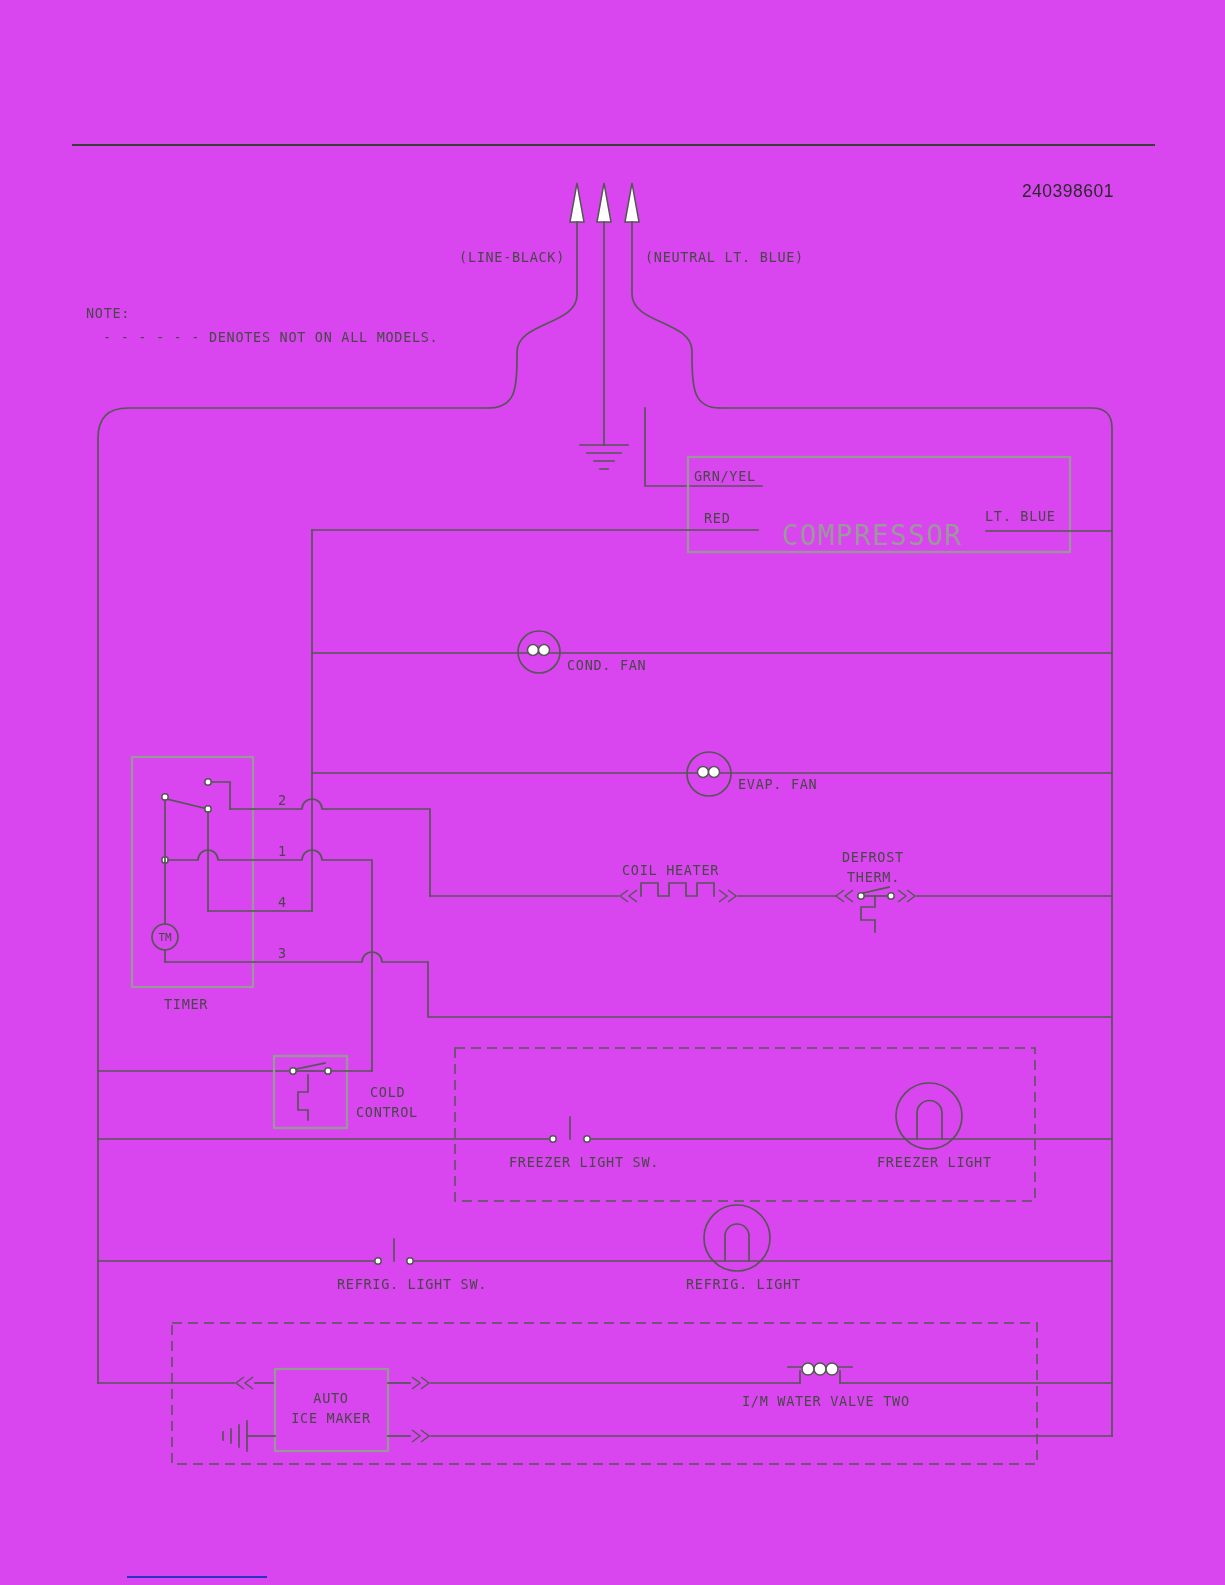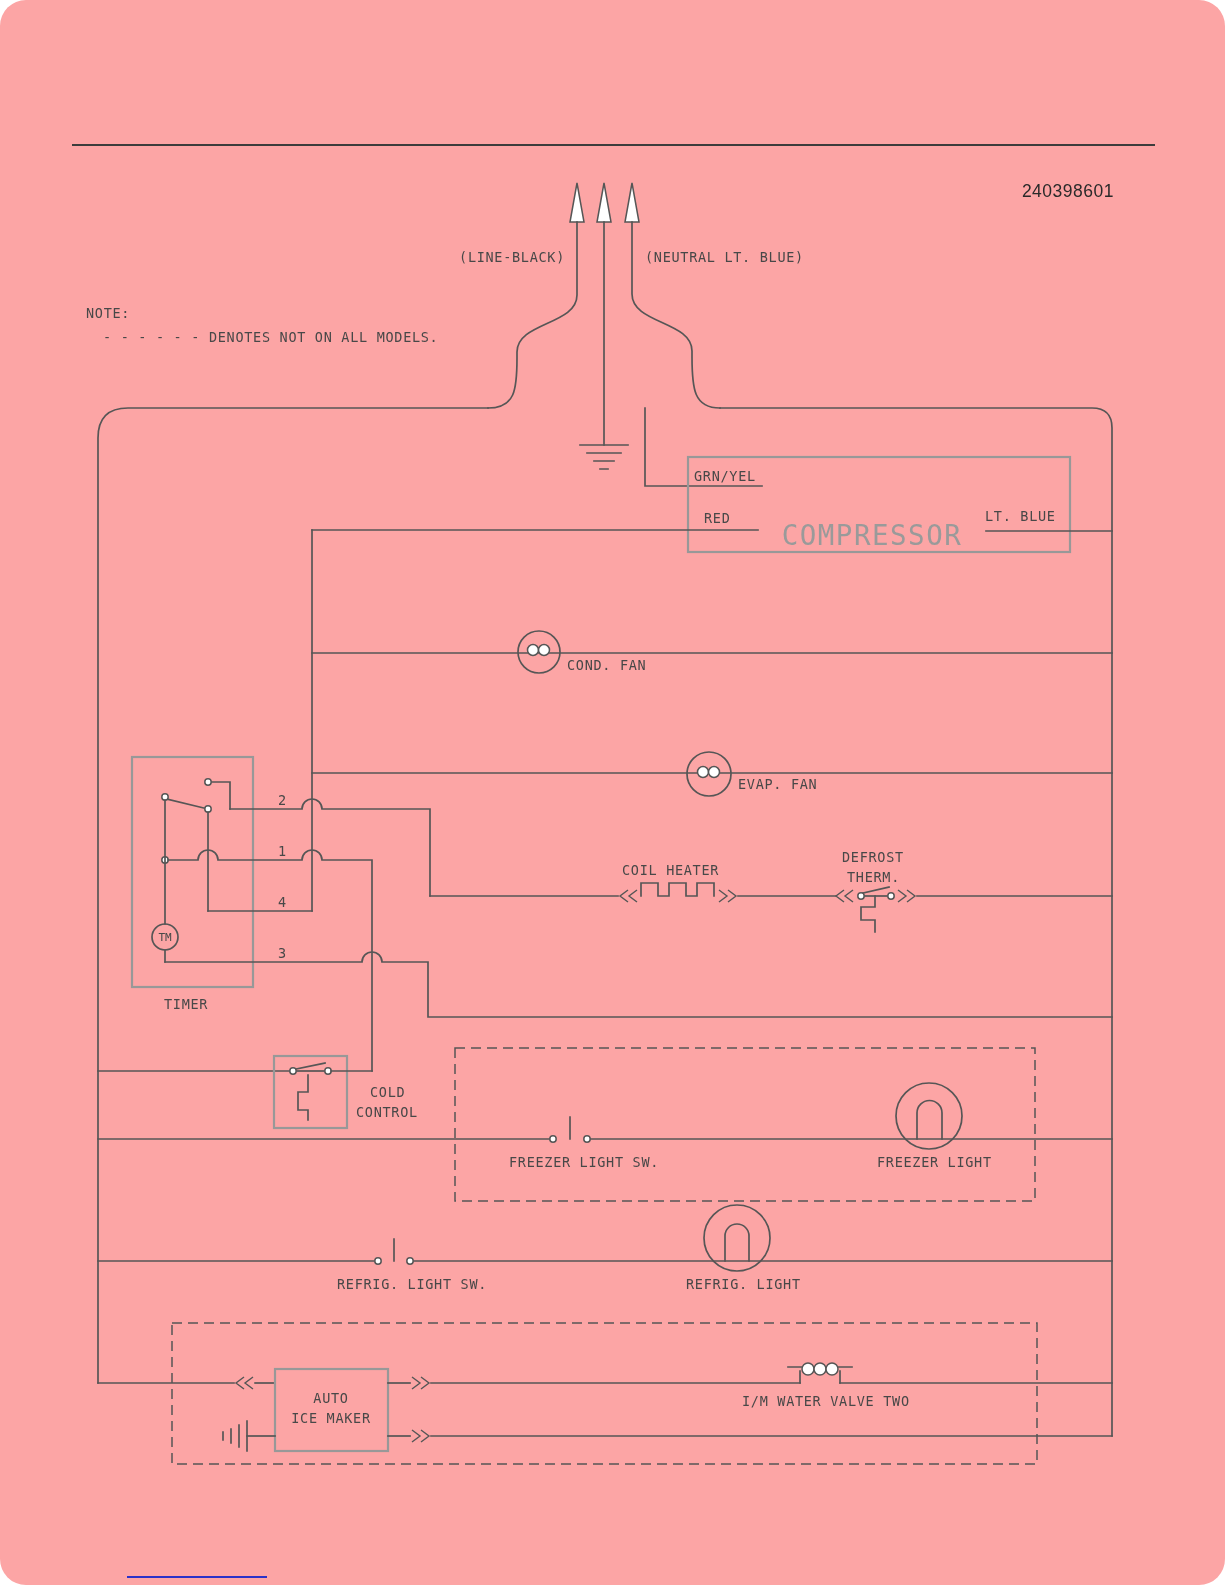--- a/index.html
+++ b/index.html
@@ -1,17 +1,17 @@
 <!DOCTYPE html>
 <html style="--wire: #565656; --box: #989898; --text: #484848; --ghost: #9a9a9a; --link: #2b32c8;"><head>
 <meta charset="utf-8">
 <style>
   html,body{margin:0;padding:0;background:#ffffff;}
-  .page{position:relative;width:1225px;height:1585px;background:#fca5a5;overflow:hidden;
-        font-family:"DejaVu Sans Mono", monospace;border-radius:26px;}
+  .page{position:relative;width:1225px;height:1585px;background:#d946ef;overflow:hidden;
+        font-family:"DejaVu Sans Mono", monospace;}
   svg{position:absolute;left:0;top:0;}
   .wire{stroke:var(--wire);stroke-width:1.7;fill:none;stroke-linecap:square;}
   .wire-thin{stroke:var(--wire);stroke-width:1.4;fill:none;}
   .cbox{stroke:var(--box);stroke-width:2.2;fill:none;}
   .dashedbox{stroke:var(--wire);stroke-width:1.5;fill:none;stroke-dasharray:10 6;}
   .term{stroke:var(--wire);stroke-width:1.5;fill:#ffffff;}
   .arrowhead{stroke:var(--wire);stroke-width:1.5;fill:#ffffff;}
   text{fill:var(--text);font-size:13.5px;letter-spacing:0.7px;font-family:"DejaVu Sans Mono",monospace;}
   text.big{font-size:27.5px;letter-spacing:1.5px;fill:var(--ghost);}
   text.partnum{font-family:"Liberation Sans",sans-serif;font-size:17.5px;letter-spacing:0.5px;fill:#2a2a2a;}

